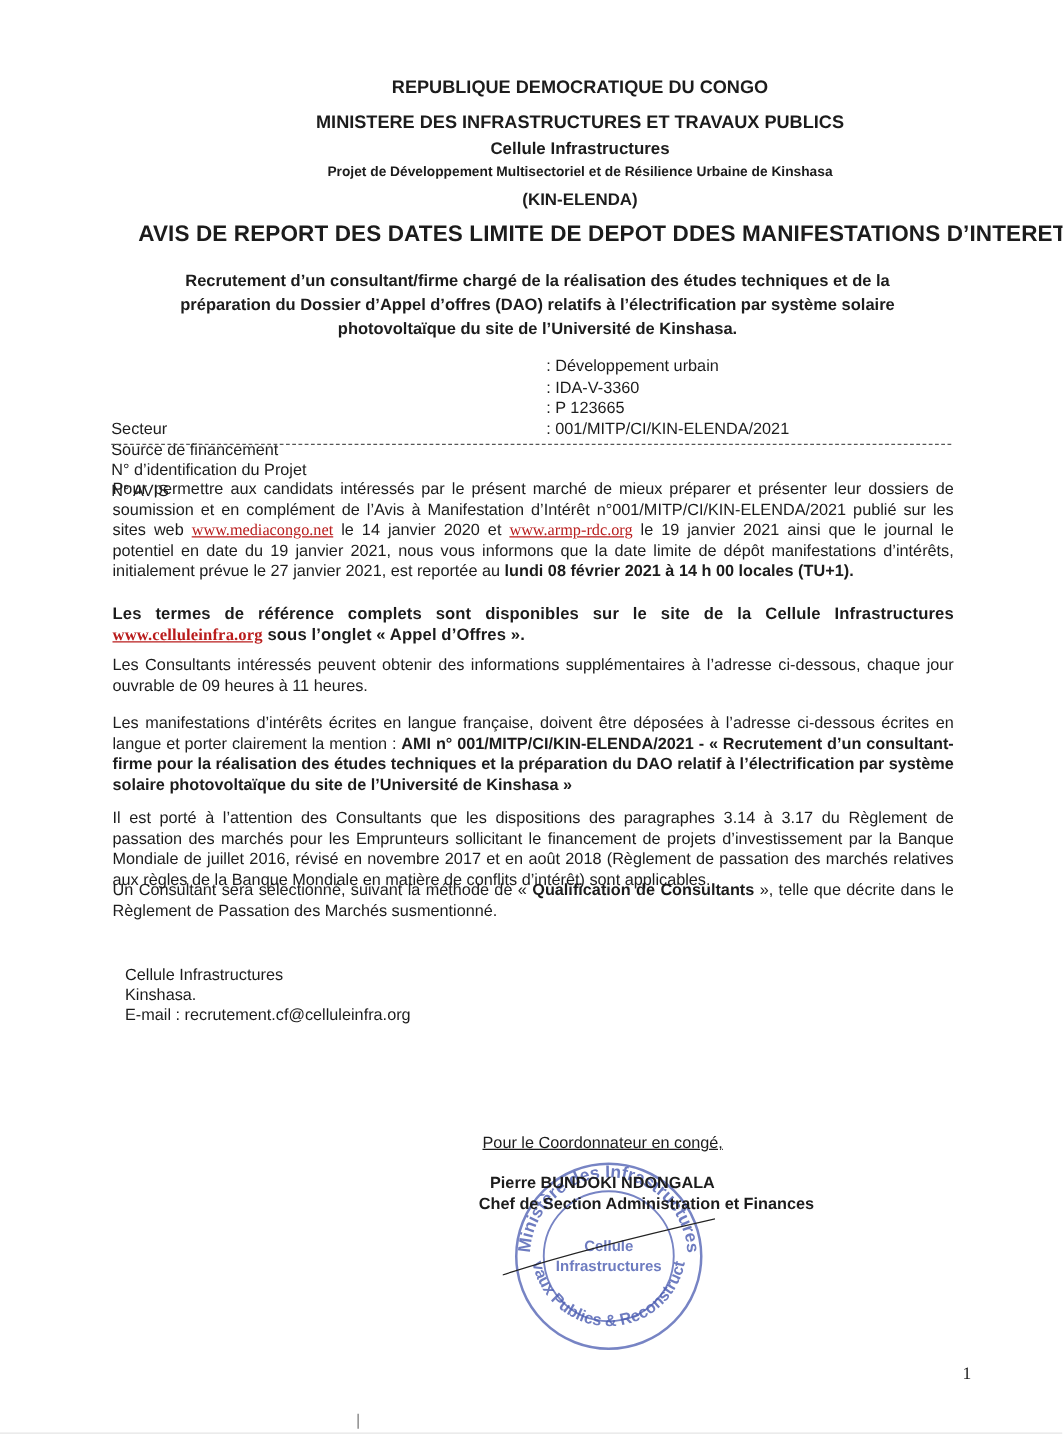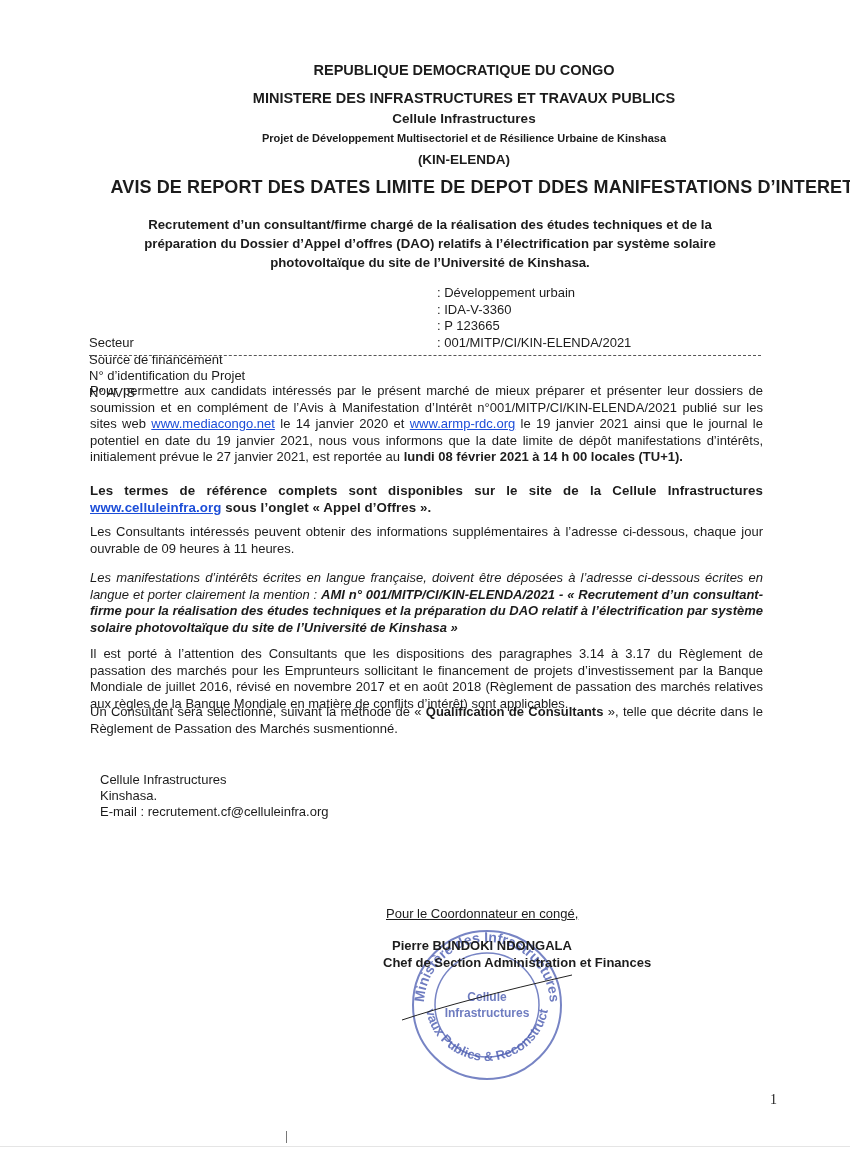--- a/index.html
+++ b/index.html
@@ -13,24 +13,24 @@
   .hdr5 { top:152px; font-size:13.5px; font-weight:bold; }
   .hdr6 { top:177px; font-size:18px; font-weight:bold; letter-spacing:0.1px;padding-left:24px; }
   .subj { top:215px; left:110px; width:640px; text-align:center; font-size:13.2px; font-weight:bold; line-height:19px; }
   .info-labels { left:89px; top:290px; font-size:13px; line-height:16.5px;margin-top:45px; }
   .info-values { left:437px; top:285px; font-size:13px; line-height:16.5px; }
   .dash { left:89px; top:355px; width:672px; height:0; border-top:1px dashed #555; }
   .para { left:90px; width:673px; font-size:13px; line-height:16.6px; text-align:justify; }
   .p1 { top:383px; }
   .p2 { top:483px; font-weight:bold; font-size:13.3px; letter-spacing:0.1px; }
   .p3 { top:524px; }
-  .p4 { top:570px;font-style:italic; }
+  .p4 { top:570px; }
   .p5 { top:646px; }
   .p6 { top:704px; }
-  u.link { color:#1d4ed8; }
+  u.link { color:#b91c1c;font-family:Liberation Serif, serif; }
   .addr { left:100px; top:772px; font-size:13px; line-height:16.2px; }
   .sig1 { left:386px; top:906px; font-size:13px; text-decoration:underline; }
   .sig2 { left:392px; top:938px; font-size:13px; font-weight:bold; }
   .sig3 { left:346px; top:955px; font-size:13px; font-weight:bold;margin-left:37px; }
   .stamp { left:402px; top:915px; width:170px; height:165px; }
   .pagenum { left:770px; top:1092px; font-family:"Liberation Serif", serif; font-size:14px; }
   .tick { left:286px; top:1131px; width:1px; height:12px; background:#777; }
   .bottom-line { left:0; top:1146px; width:850px; height:1px; background:#e5e5e5; }
 </style>
 </head>

